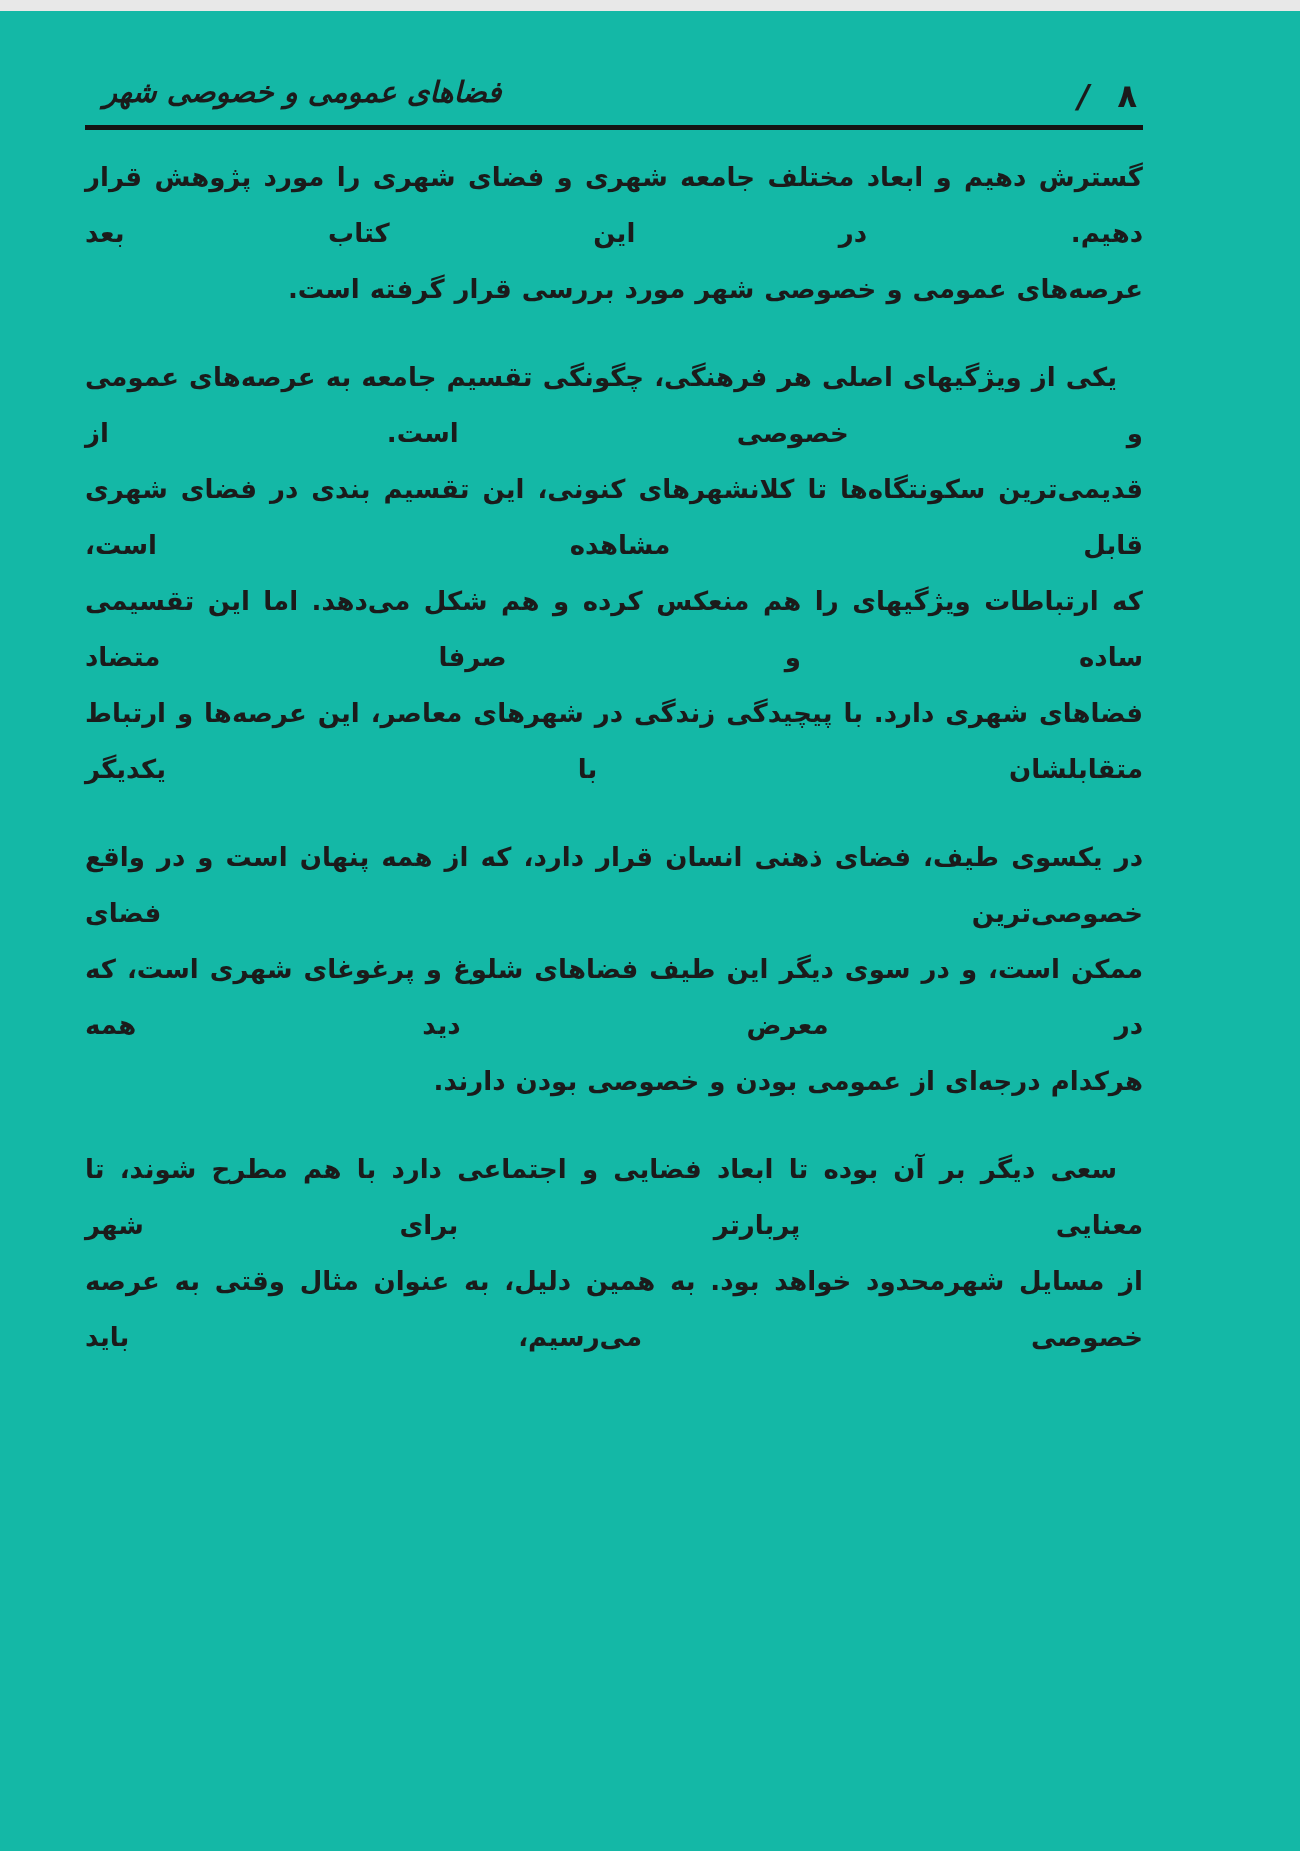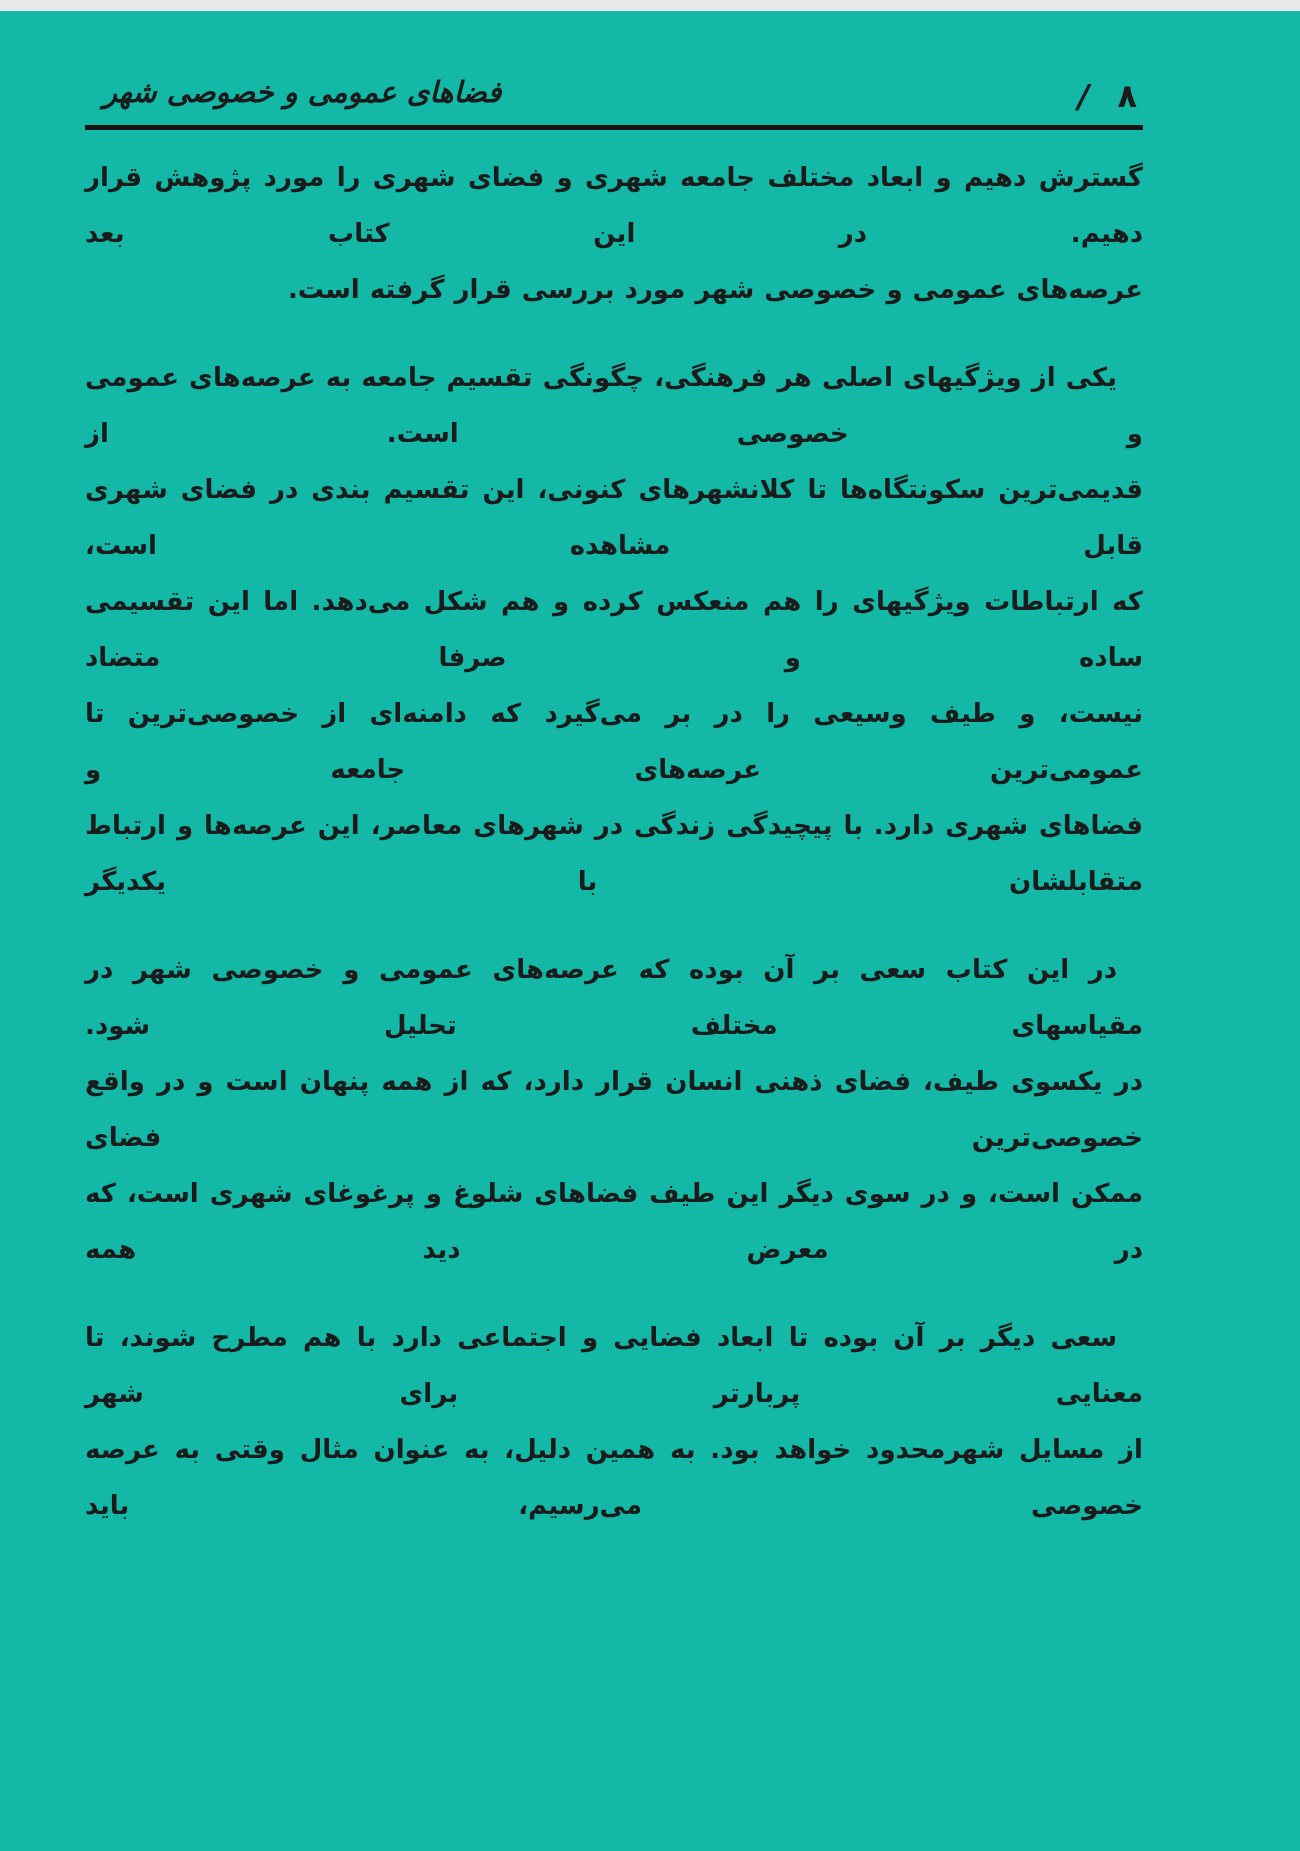--- a/index.html
+++ b/index.html
@@ -96,28 +96,27 @@
 
     <div class="para">
       <div class="line">گسترش دهیم و ابعاد مختلف جامعه شهری و فضای شهری را مورد پژوهش قرار دهیم. در این کتاب بعد</div>
       <div class="line end">عرصه‌های عمومی و خصوصی شهر مورد بررسی قرار گرفته است.</div>
     </div>
 
     <div class="para">
       <div class="line indent">یکی از ویژگیهای اصلی هر فرهنگی، چگونگی تقسیم جامعه به عرصه‌های عمومی و خصوصی است. از</div>
       <div class="line">قدیمی‌ترین سکونتگاه‌ها تا کلانشهرهای کنونی، این تقسیم بندی در فضای شهری قابل مشاهده است،</div>
       <div class="line">که ارتباطات ویژگیهای را هم منعکس کرده و هم شکل می‌دهد. اما این تقسیمی ساده و صرفا متضاد</div>
-      <div class="line">نیست، و طیف وسیعی را در بر می‌گیرد که دامنه‌ای از خصوصی‌ترین تا عمومی‌ترین عرصه‌های جامعه و</div>
       <div class="line">فضاهای شهری دارد. با پیچیدگی زندگی در شهرهای معاصر، این عرصه‌ها و ارتباط متقابلشان با یکدیگر</div>
     </div>
 
     <div class="para">
-      <div class="line indent">در این کتاب سعی بر آن بوده که عرصه‌های عمومی و خصوصی شهر در مقیاسهای مختلف تحلیل شود.</div>
       <div class="line">در یکسوی طیف، فضای ذهنی انسان قرار دارد، که از همه پنهان است و در واقع خصوصی‌ترین فضای</div>
       <div class="line">ممکن است، و در سوی دیگر این طیف فضاهای شلوغ و پرغوغای شهری است، که در معرض دید همه</div>
+      <div class="line end">هرکدام درجه‌ای از عمومی بودن و خصوصی بودن دارند.</div>
     </div>
 
     <div class="para">
       <div class="line indent">سعی دیگر بر آن بوده تا ابعاد فضایی و اجتماعی دارد با هم مطرح شوند، تا معنایی پربارتر برای شهر</div>
       <div class="line">از مسایل شهرمحدود خواهد بود. به همین دلیل، به عنوان مثال وقتی به عرصه خصوصی می‌رسیم، باید</div>
 
     </div>
 
   </main>
 </div>

